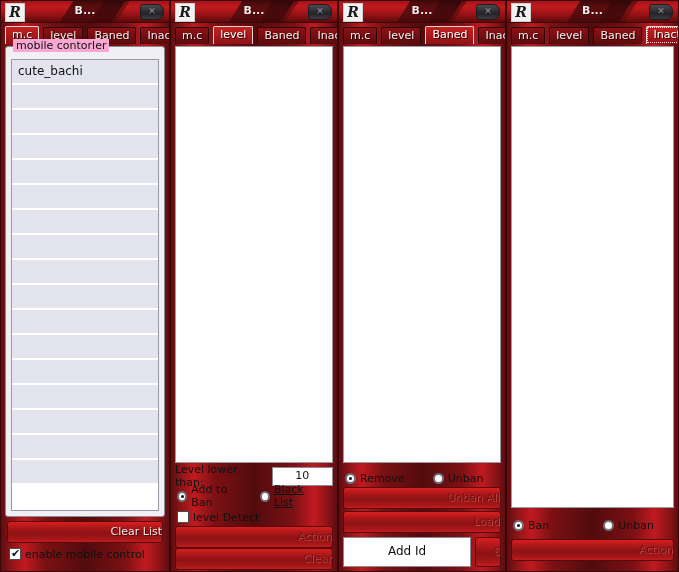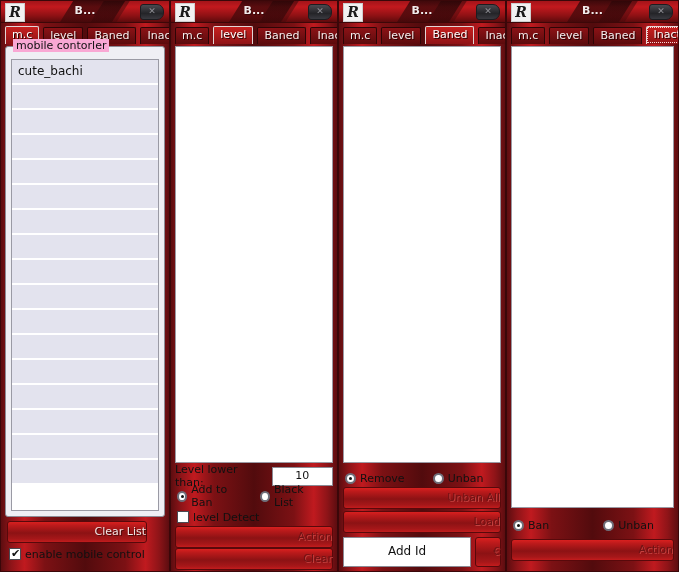--- a/index.html
+++ b/index.html
@@ -131,21 +131,21 @@
           <div class="lrow"></div>
           <div class="lrow"></div>
           <div class="lrow"></div>
           <div class="lrow"></div>
           <div class="lrow"></div>
           <div class="lrow"></div>
           <div class="lrow"></div>
           <div class="lrow"></div>
         </div>
       </div>
-      <div style="position:absolute;left:2px;right:18px;bottom:24px;">
+      <div style="position:absolute;left:2px;right:2px;bottom:24px;">
         <div class="rbtn">Clear List</div>
       </div>
       <div style="position:absolute;left:4px;bottom:3px;">
         <span class="check">
           <span class="cbox on"></span>
           <span>enable mobile control</span>
         </span>
       </div>
     </div>
   </div>
@@ -170,21 +170,21 @@
       <div style="position:absolute;left:0;right:0;bottom:78px;" class="row">
         <span class="lbl">Level lower than:</span>
         <span class="num-input" style="width:62px;">10</span>
       </div>
 
       <div style="position:absolute;left:2px;right:12px;bottom:58px;" class="row">
         <span class="radio">
           <span class="rdot on"></span>
           <span>Add to Ban</span>
         </span>
-        <span class="radio" style="margin-left:8px;">
+        <span class="radio" style="margin-left:8px;text-decoration:underline;">
           <span class="rdot"></span>
           <span>Black List</span>
         </span>
       </div>
 
       <div style="position:absolute;left:2px;bottom:40px;">
         <span class="check">
           <span class="cbox"></span>
           <span>level Detect</span>
         </span>

